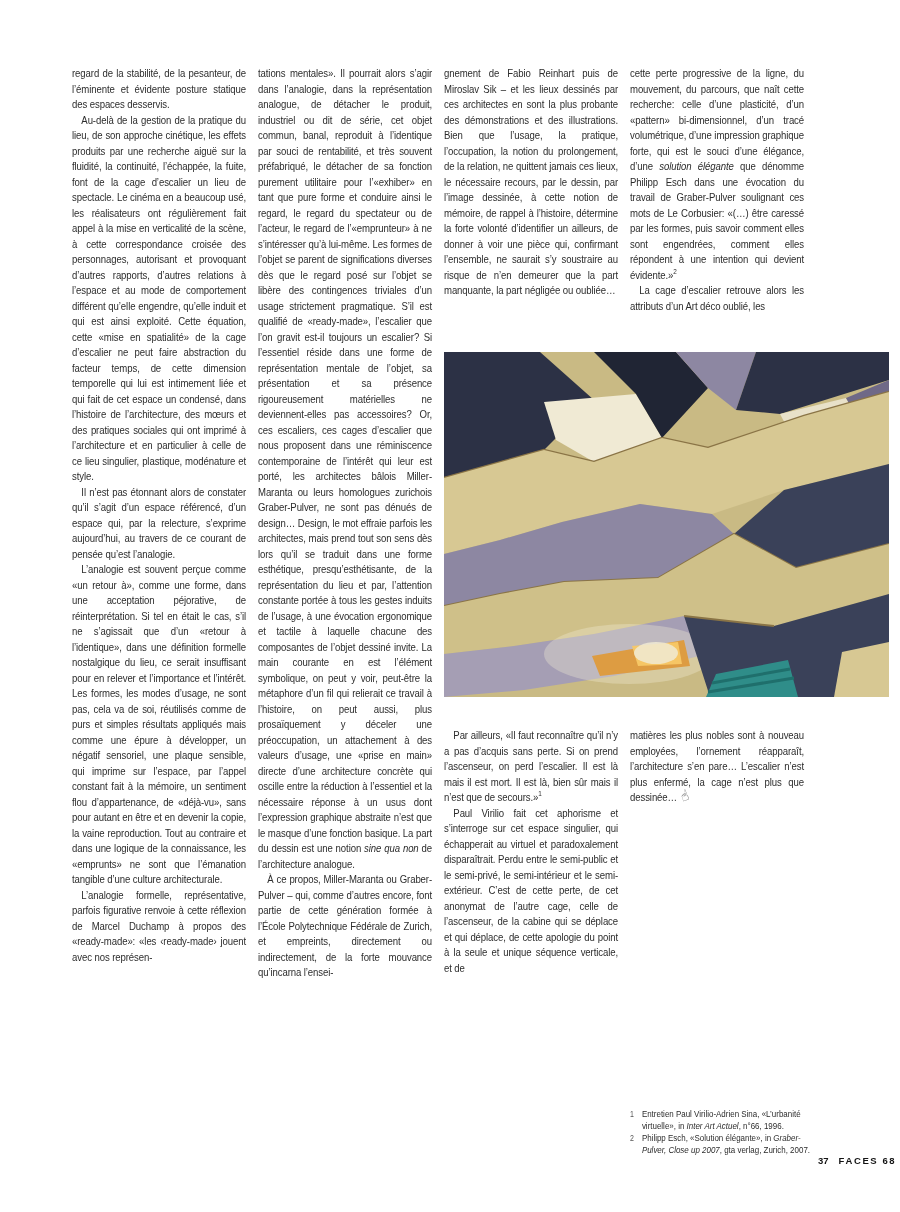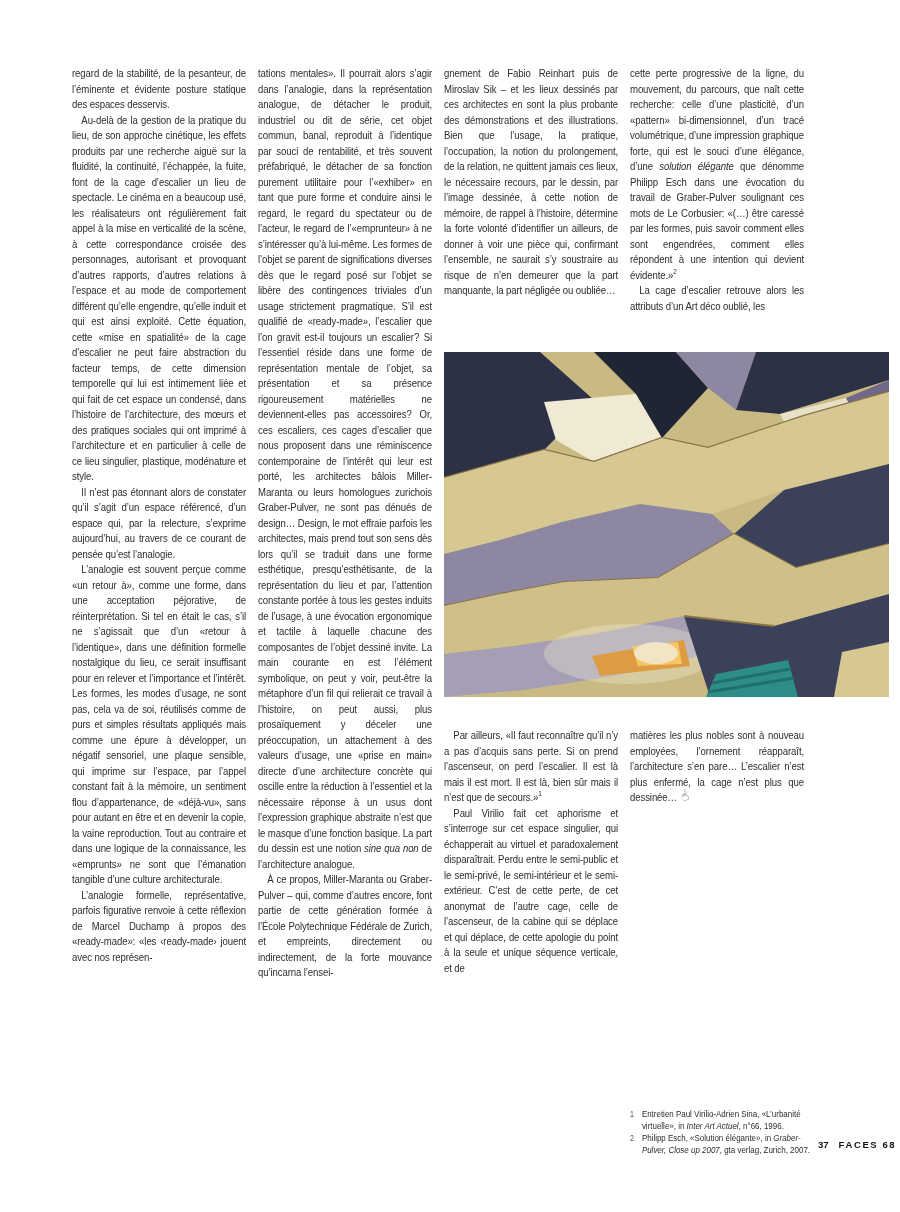--- a/index.html
+++ b/index.html
@@ -23,21 +23,21 @@
   .manicule{display:inline-block;font-size:15px;line-height:0;margin-left:5px;
             transform:rotate(-22deg);color:#3a3a3a;letter-spacing:0;}
   .footnotes{position:absolute;left:630px;top:1108px;width:214px;
              transform:scaleX(0.849);transform-origin:0 0;
              font-size:9.4px;line-height:11.7px;color:#2c2c2c;text-align:left;}
   .fn{display:flex;margin:0 0 1px 0;}
   .fn-num{flex:none;width:14px;color:#555;font-size:8.3px;padding-top:1px;}
   .fn-text{flex:1;}
   .pagefoot{position:absolute;left:818px;top:1139px;display:flex;gap:10px;
             font-size:9.5px;font-weight:bold;color:#141414;align-items:flex-end;}
-  .brand{letter-spacing:1.6px;}
+  .brand{letter-spacing:1.6px;margin-top:16px;}
 </style>
 </head>
 <body>
 
 <div id="col1" class="colblock">
   <p><span>regard de la stabilité, de la pesanteur, de l’éminente et évidente posture statique des espaces desservis.</span></p>
   <p class="ind"><span>Au-delà de la gestion de la pratique du lieu, de son approche cinétique, les effets produits par une recherche aiguë sur la fluidité, la continuité, l’échappée, la fuite, font de la cage d’escalier un lieu de spectacle. Le cinéma en a beaucoup usé, les réalisateurs ont régulièrement fait appel à la mise en verticalité de la scène, à cette correspondance croisée des personnages, autorisant et provoquant d’autres rapports, d’autres relations à l’espace et au mode de comportement différent qu’elle engendre, qu’elle induit et qui est ainsi exploité. Cette équation, cette «mise en spatialité» de la cage d’escalier ne peut faire abstraction du facteur temps, de cette dimension temporelle qui lui est intimement liée et qui fait de cet espace un condensé, dans l’histoire de l’architecture, des mœurs et des pratiques sociales qui ont imprimé à l’architecture et en particulier à celle de ce lieu singulier, plastique, modénature et style.</span></p>
   <p class="ind"><span>Il n’est pas étonnant alors de constater qu’il s’agit d’un espace référencé, d’un espace qui, par la relecture, s’exprime aujourd’hui, au travers de ce courant de pensée qu’est l’analogie.</span></p>
   <p class="ind"><span>L’analogie est souvent perçue comme «un retour à», comme une forme, dans une acceptation péjorative, de réinterprétation. Si tel en était le cas, s’il ne s’agissait que d’un «retour à l’identique», dans une définition formelle nostalgique du lieu, ce serait insuffisant pour en relever et l’importance et l’intérêt. Les formes, les modes d’usage, ne sont pas, cela va de soi, réutilisés comme de purs et simples résultats appliqués mais comme une épure à développer, un négatif sensoriel, une plaque sensible, qui imprime sur l’espace, par l’appel constant fait à la mémoire, un sentiment flou d’appartenance, de «déjà-vu», sans pour autant en être et en devenir la copie, la vaine reproduction. Tout au contraire et dans une logique de la connaissance, les «emprunts» ne sont que l’émanation tangible d’une culture architecturale.</span></p>
   <p class="ind"><span>L’analogie formelle, représentative, parfois figurative renvoie à cette réflexion de Marcel Duchamp à propos des «ready-made»: «les ‹ready-made› jouent avec nos représen-</span></p>

